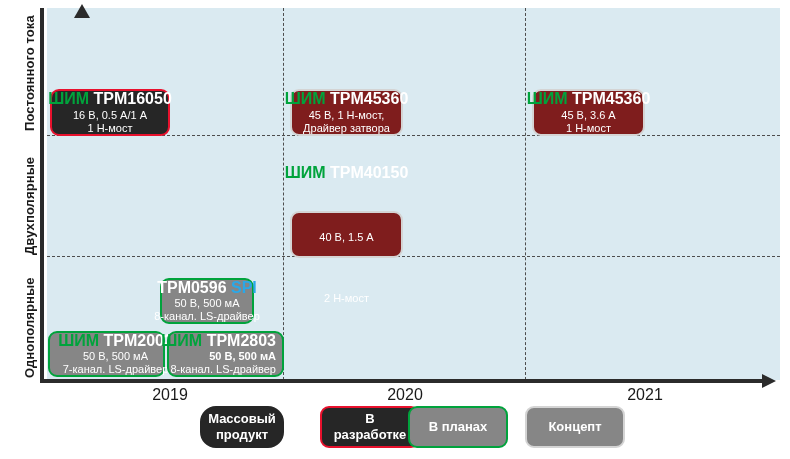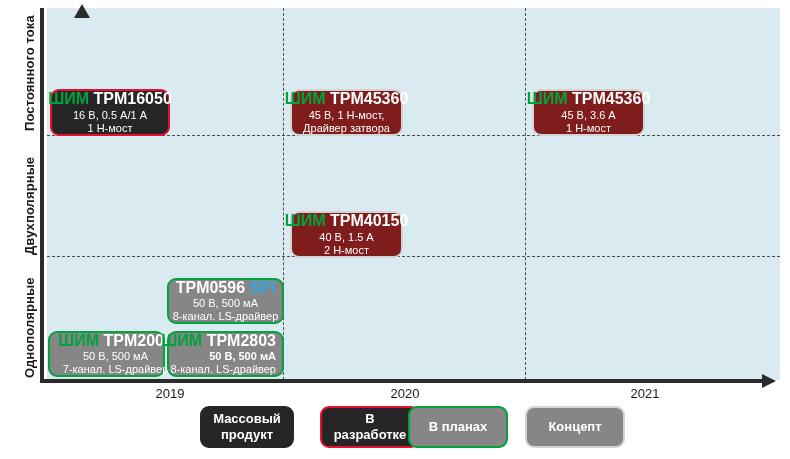--- a/index.html
+++ b/index.html
@@ -89,21 +89,21 @@
     transform-origin: left top;
     font-size: 13px;
     font-weight: bold;
     color: #1a1a1a;
     white-space: nowrap;
     letter-spacing: 0.1px;
   }
   .xlabel {
     position: absolute;
     top: 386px;
-    font-size: 13px;
+    font-size: 16px;
     color: #1a1a1a;
     text-align: center;
     width: 80px;
   }
 
   
   .node {
     position: absolute;
     border-radius: 9px;
     box-sizing: border-box;
@@ -211,44 +211,44 @@
     <div class="line2">45 В, 1 Н-мост,</div>
     <div class="line3">Драйвер затвора</div>
   </div>
 
   <div class="node concept" style="left:532px; top:89px; width:113px; height:47px;">
     <div class="line1"><span class="tag-pwm">ШИМ</span> <span class="name">TPM45360</span></div>
     <div class="line2">45 В, 3.6 А</div>
     <div class="line3">1 Н-мост</div>
   </div>
 
-  <div class="node concept" style="left:290px; top:211px; width:113px; height:47px;">
+  <div class="node concept" style="left:290px; top:211px; width:113px; height:47px;gap:48px;">
     <div class="line1"><span class="tag-pwm">ШИМ</span> <span class="name">TPM40150</span></div>
     <div class="line2">40 В, 1.5 А</div>
     <div class="line3">2 Н-мост</div>
   </div>
 
-  <div class="node planned" style="left:167px; top:278px; width:117px; height:46px;">
+  <div class="node planned" style="left:160px; top:278px; width:94px; height:46px;">
     <div class="line1"><span class="name">TPM0596</span> <span class="tag-spi">SPI</span></div>
     <div class="line2">50 В, 500 мА</div>
     <div class="line3">8-канал. LS-драйвер</div>
   </div>
 
   <div class="node planned" style="left:48px; top:331px; width:117px; height:46px;padding-left:24px;">
     <div class="line1"><span class="tag-pwm">ШИМ</span> <span class="name">TPM2003</span></div>
     <div class="line2">50 В, 500 мА</div>
     <div class="line3">7-канал. LS-драйвер</div>
   </div>
 
   <div class="node planned" style="left:167px; top:331px; width:117px; height:46px;align-items:flex-end;">
     <div class="line1"><span class="tag-pwm">ШИМ</span> <span class="name">TPM2803</span></div>
     <div class="line2 bold-line">50 В, 500 мА</div>
     <div class="line3">8-канал. LS-драйвер</div>
   </div>
 
   <div class="legend">
-    <div class="legend-item mass" style="left:200px; width:94px;">Массовый продукт</div>
+    <div class="legend-item mass" style="left:200px; width:84px;border-radius:16px;">Массовый продукт</div>
     <div class="legend-item dev" style="left:301px; width:100px;margin-left:19px;">В разработке</div>
     <div class="legend-item concept" style="left:525px; width:100px;">Концепт</div>
     <div class="legend-item planned" style="left:408px; width:100px;">В планах</div>
   </div>
 
 </div>
 
 </body></html>

